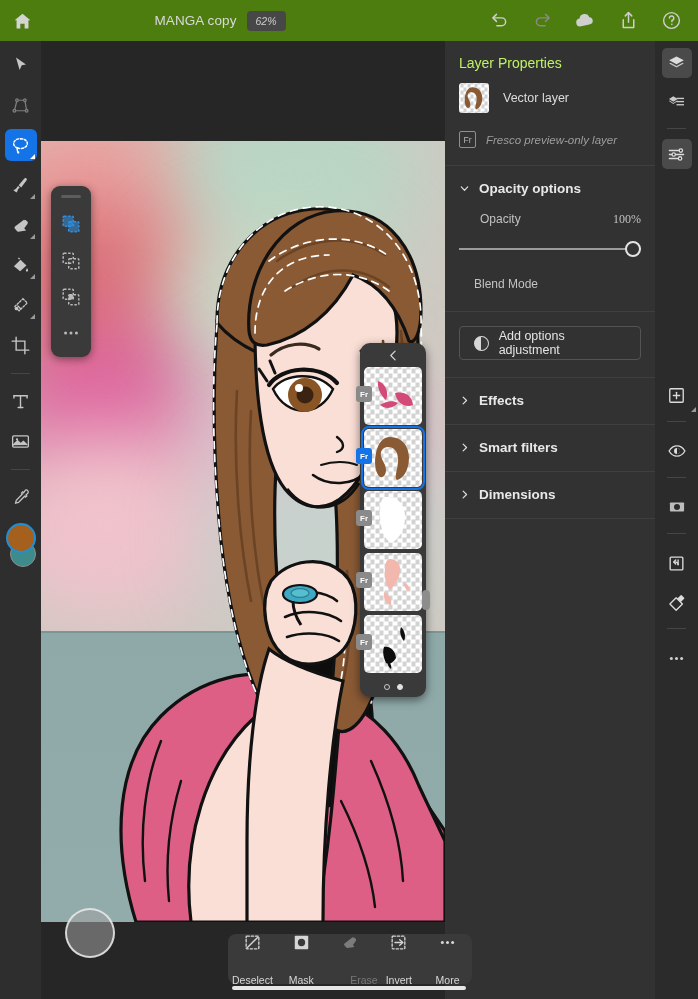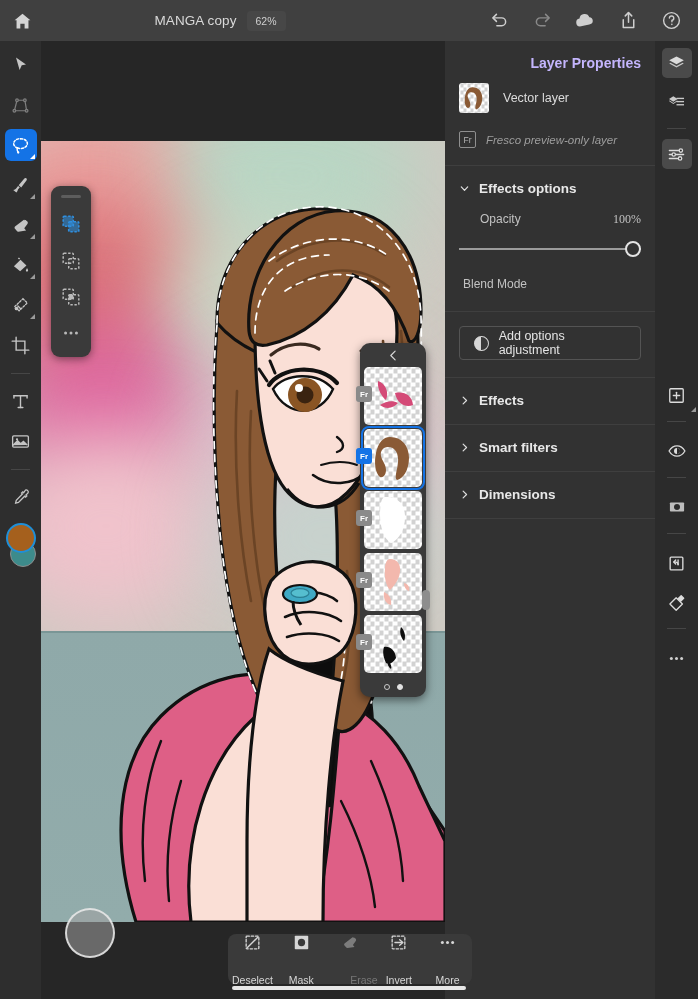--- a/index.html
+++ b/index.html
@@ -8,30 +8,30 @@
     background: #1c1c1c;
     font-family: "Liberation Sans", sans-serif;
     overflow: hidden;
     -webkit-font-smoothing: antialiased;
   }
   #app { position: relative; width: 698px; height: 999px; background: #262626; }
 
   
   .topbar {
     position: absolute; left: 0; top: 0; width: 698px; height: 41px;
-    background: #404040;
+    background: #4d7c0f;
     display: flex; align-items: center;
   }
   .tb-home { position: absolute; left: 10px; top: 9px; width: 24px; height: 24px;
              display: flex; align-items: center; justify-content: center; cursor: pointer; }
   .tb-center { position: absolute; left: 0; top: 0; width: 440px; height: 41px;
                display: flex; align-items: center; justify-content: center; gap: 10px; }
   .doc-title { color: #d9d9d9; font-size: 13.5px; letter-spacing: .1px; }
   .zoom-badge { background: #474747; color: #cfcfcf; font-size: 10.5px;
-                padding: 4px 9px; border-radius: 4px; cursor: pointer; }
+                padding: 4px 9px; border-radius: 4px; cursor: pointer; font-style: italic; }
   .tb-right { position: absolute; right: 8px; top: 0; height: 41px;
               display: flex; align-items: center; gap: 21px; padding-right: 8px; }
   .tb-icon { width: 22px; height: 22px; display: flex; align-items: center;
              justify-content: center; cursor: pointer; }
 
   
   .lefttool {
     position: absolute; left: 0; top: 41px; width: 41px; height: 958px;
     background: #2e2e2e; display: flex; flex-direction: column; align-items: center;
     padding-top: 8px;
@@ -120,22 +120,22 @@
   .bb-item.dim .lbl { color: #777; margin-left: 28px; }
   .bb-icon { height: 20px; display: flex; align-items: center; justify-content: center; }
   .homebar { position: absolute; left: 232px; top: 986px; width: 234px; height: 4px;
              background: #e6e6e6; border-radius: 3px; }
 
   
   .rightpanel {
     position: absolute; left: 445px; top: 41px; width: 210px; height: 958px;
     background: #323232;
   }
-  .panel-title { color: #c4b5fd; font-size: 14px; font-weight: bold;
-                 padding: 14px 14px 10px 14px; text-align: right; }
+  .panel-title { color: #bef264; font-size: 14px; font-weight: normal;
+                 padding: 14px 14px 10px 14px; }
   .layer-row { display: flex; align-items: center; gap: 14px; padding: 2px 14px 0 14px; }
   .layer-thumb { width: 30px; height: 30px; border-radius: 3px;
                  background: repeating-conic-gradient(#ffffff 0% 25%, #d2d2d2 0% 50%) 50% / 7px 7px;
                  position: relative; overflow: hidden; }
   .layer-name { color: #dcdcdc; font-size: 12.5px; }
   .fresco-row { display: flex; align-items: center; gap: 10px; padding: 18px 14px 0 14px; }
   .fr-sq { width: 17px; height: 17px; border: 1px solid #8f8f8f; border-radius: 2px;
            color: #b6b6b6; font-size: 8.5px; display: flex; align-items: center;
            justify-content: center; }
   .fresco-txt { color: #9e9e9e; font-size: 11.5px; font-style: italic; }
@@ -144,21 +144,21 @@
                   cursor: pointer; }
   .section-head .txt { color: #e8e8e8; font-size: 13.5px; font-weight: bold; }
   .opacity-row { display: flex; justify-content: space-between; align-items: baseline;
                  padding: 16px 14px 0 14px; margin-left: 21px; }
   .op-label { color: #c2c2c2; font-size: 12px; }
   .op-val { color: #c2c2c2; font-size: 12px; font-family: Liberation Serif, serif; }
   .slider { position: relative; margin: 14px 14px 0 14px; height: 16px; cursor: pointer; }
   .slider .track { position: absolute; left: 0; top: 7px; width: 100%; height: 1.5px; background: #9b9b9b; }
   .slider .knob { position: absolute; right: 0px; top: 0px; width: 16px; height: 16px;
                   border-radius: 50%; background: #323232; border: 2px solid #e4e4e4; }
-  .field-label { color: #c2c2c2; font-size: 12px; padding: 20px 14px 0 18px; }
+  .field-label { color: #c2c2c2; font-size: 12px; padding: 20px 14px 0 29px; }
   .select {
     margin: 8px 14px 0 14px; height: 32px; border: 1px solid #5a5a5a; border-radius: 4px;
     display: flex; align-items: center; justify-content: space-between;
     padding: 0 11px; color: #e4e4e4; font-size: 12.5px; cursor: pointer;
   }
   .btn-clip {
     margin: 14px 14px 0 14px; height: 34px; border: 1px solid #545454; border-radius: 4px;
     display: flex; align-items: center; gap: 10px; padding: 0 14px;
     color: #e4e4e4; font-size: 12.5px; cursor: pointer;
   }
@@ -556,21 +556,21 @@
       <span class="fr-sq">Fr</span>
       <span class="fresco-txt">Fresco preview-only layer</span>
     </div>
 
     <div class="divider"></div>
 
     <div class="section-head">
       <svg width="11" height="11" viewBox="0 0 24 24" fill="none" stroke="#e0e0e0" stroke-width="2.6" stroke-linecap="round" stroke-linejoin="round">
           <polyline points="5,8.5 12,16 19,8.5"></polyline>
         </svg>
-      <span class="txt">Effects options</span>
+      <span class="txt">Opacity options</span>
     </div>
 
     <div class="opacity-row">
       <span class="op-label">Opacity</span>
       <span class="op-val">100%</span>
     </div>
     <div class="slider">
       <span class="track"></span>
       <span class="knob"></span>
     </div>

